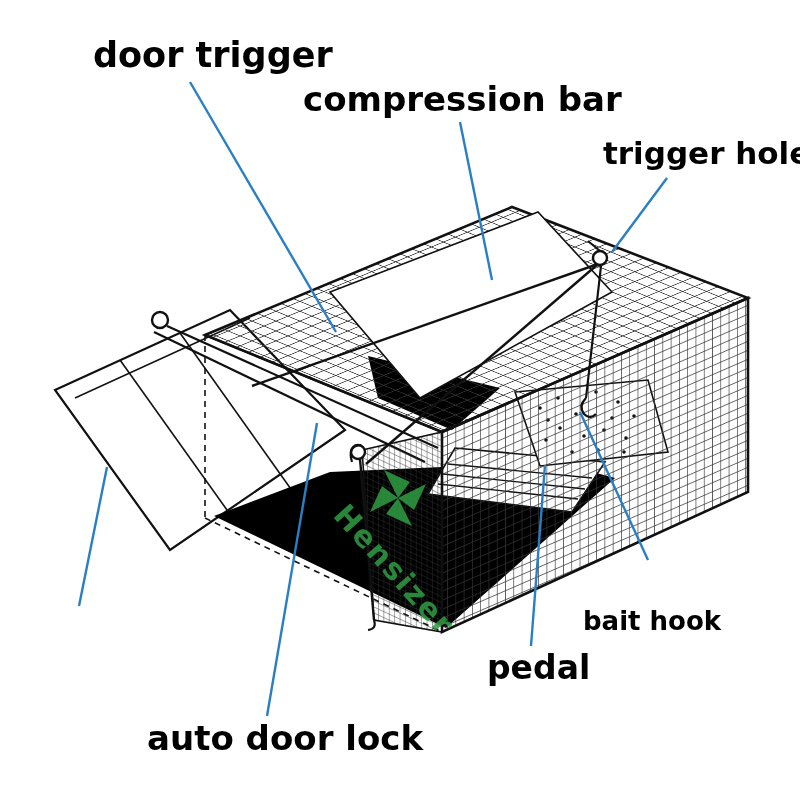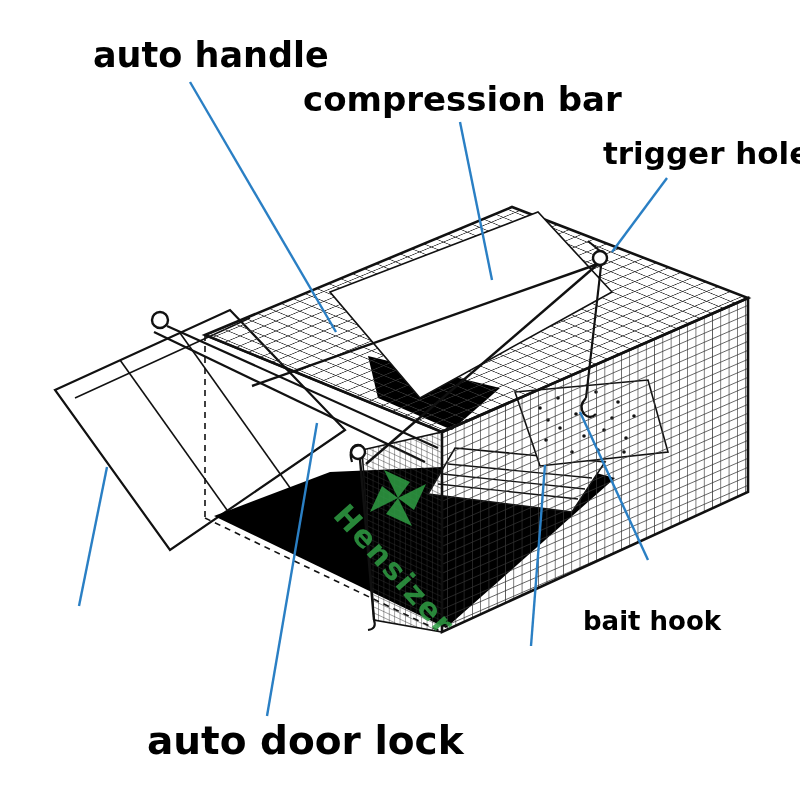--- a/index.html
+++ b/index.html
@@ -17,21 +17,21 @@
     color:#000;
     letter-spacing:0px;
     white-space:nowrap;
     line-height:1;
   }
   .lbl-door-handle    {left:93px;  top:38px;  font-size:35px;}
   .lbl-compression-bar{left:303px; top:82px;  font-size:34px;text-align:right;}
   .lbl-trigger-hole   {left:603px; top:138px; font-size:31px;}
   .lbl-bait-hook      {left:583px; top:566px; font-size:26px;margin-top:42px;}
   .lbl-pedal          {left:487px; top:651px; font-size:33px;}
-  .lbl-auto-door-lock {left:147px; top:721px; font-size:39px;}
+  .lbl-auto-door-lock {left:147px; top:721px; font-size:34px;}
   .lbl-cage-door      {left:6px;   top:611px; font-size:34px;}
 </style>
 </head>
 <body>
 
 <div class="stage">
 
   <svg viewBox="0 0 800 800" width="800" height="800">
     <defs>
       <pattern id="meshTop" width="13" height="13" patternUnits="userSpaceOnUse" patternTransform="matrix(0.92,-0.38,0.92,0.38,0,0)">
@@ -143,19 +143,20 @@
       <line x1="190" y1="82" x2="336" y2="332"></line>
       <line x1="460" y1="122" x2="492" y2="280"></line>
       <line x1="667" y1="178" x2="612" y2="252"></line>
       <line x1="648" y1="560" x2="580" y2="412"></line>
       <line x1="531" y1="646" x2="545" y2="465"></line>
       <line x1="267" y1="716" x2="317" y2="423"></line>
       <line x1="79" y1="606" x2="107" y2="467"></line>
     </g>
   </svg>
 
-  <div class="label lbl-door-handle">auto handle</div>
+  <div class="label lbl-door-handle">door trigger</div>
   <div class="label lbl-compression-bar">compression bar</div>
   <div class="label lbl-trigger-hole">trigger hole</div>
   <div class="label lbl-bait-hook">bait hook</div>
+  <div class="label lbl-pedal">pedal</div>
   <div class="label lbl-auto-door-lock">auto door lock</div>
 
 </div>
 
 </body></html>

